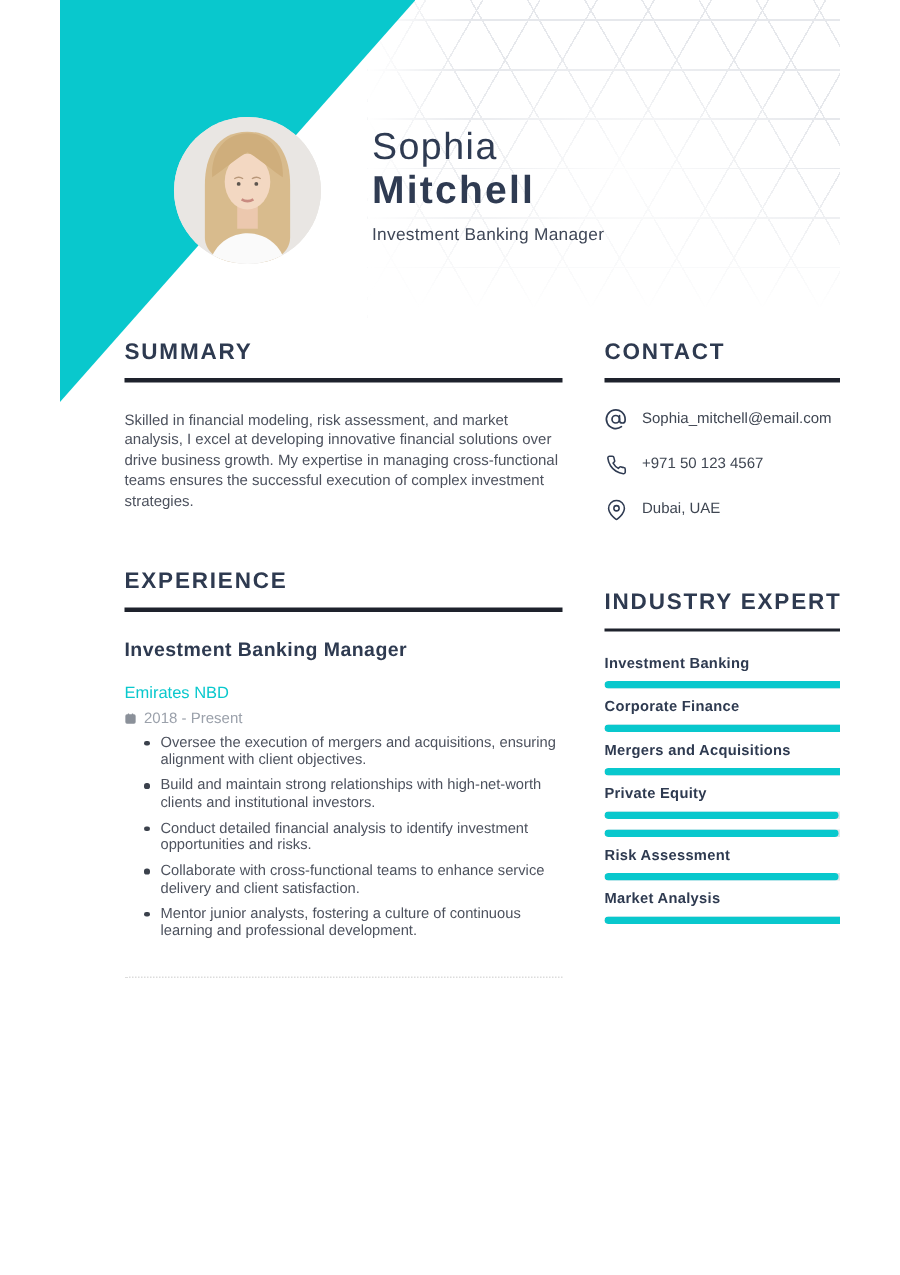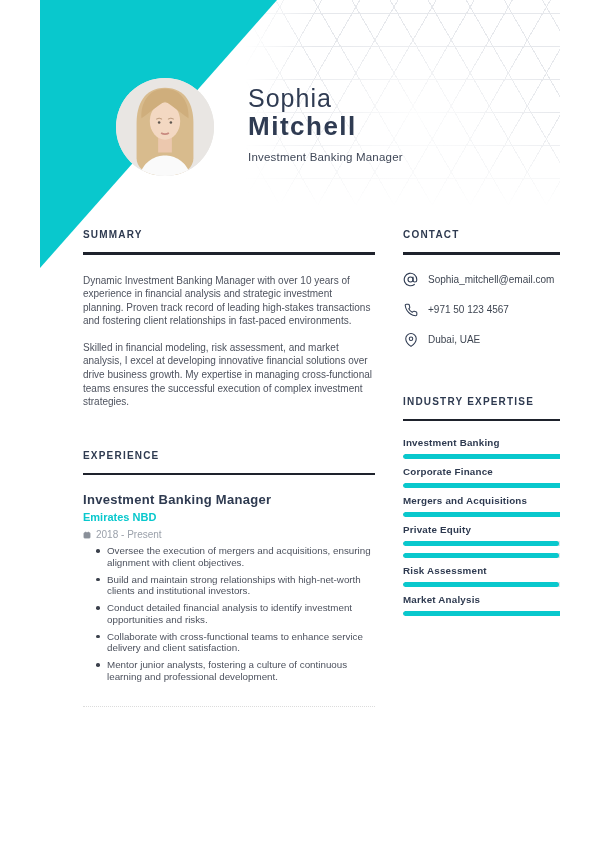--- a/index.html
+++ b/index.html
@@ -44,34 +44,34 @@
     font-size:26px; font-weight:700; color:#2f3b52;
     letter-spacing:1.5px; line-height:28px;
   }
   .job-title { margin-top:11px; font-size:11.5px; color:#3f4757; letter-spacing:.2px; }
 
   
   .col-left  { position:absolute; left:43px;  top:226px; width:292px; }
   .col-right { position:absolute; left:363px; top:226px; width:195px; }
 
   .section-heading {
-    font-size:10px; font-weight:700; color:#2e3a50;
+    font-size:15px; font-weight:700; color:#2e3a50;
     letter-spacing:1.2px; line-height:18px;
   }
   .rule { height:2.5px; background:#1e222c; margin-top:8px; }
 
   
   .summary-text p { margin-top:19px; font-size:10px; line-height:13.6px; color:#4d525e; }
   .summary-text p + p { margin-top:13px; }
 
   
   .experience-section { margin-top:38px; }
   .job { margin-top:17px; }
   .job-role { font-size:13px; font-weight:700; color:#2e3a50; letter-spacing:.3px; }
-  .job-company { margin-top:4px; font-size:11px; font-weight:700; color:#09c8cd; }
+  .job-company { margin-top:16px; font-size:11px; font-weight:400; color:#09c8cd; }
   .job-period { margin-top:6px; display:flex; align-items:center; gap:5px;
                 font-size:10px; color:#9ba1ab; }
   .job-period svg { display:block; }
   .job-desc { margin-top:8px; font-size:9.8px; line-height:15.5px; color:#4d525e; }
   .job-bullets { margin-top:5px; list-style:none; }
   .job-bullets li {
     position:relative; padding-left:24px; margin-bottom:5.5px;
     font-size:9.8px; line-height:11.5px; color:#4d525e;
   }
   .job-bullets li::before {
@@ -126,21 +126,20 @@
     <div class="last-name">Mitchell</div>
     <div class="job-title">Investment Banking Manager</div>
   </div>
 
   <div class="col-left">
 
     <div class="summary-section">
       <div class="section-heading">SUMMARY</div>
       <div class="rule"></div>
       <div class="summary-text">
-        <p>Dynamic Investment Banking Manager with over 10 years of experience in financial analysis and strategic investment planning. Proven track record of leading high-stakes transactions and fostering client relationships in fast-paced environments.</p>
         <p>Skilled in financial modeling, risk assessment, and market analysis, I excel at developing innovative financial solutions over drive business growth. My expertise in managing cross-functional teams ensures the successful execution of complex investment strategies.</p>
       </div>
     </div>
 
     <div class="experience-section">
       <div class="section-heading">EXPERIENCE</div>
       <div class="rule"></div>
 
       <div class="job">
         <div class="job-role">Investment Banking Manager</div>

